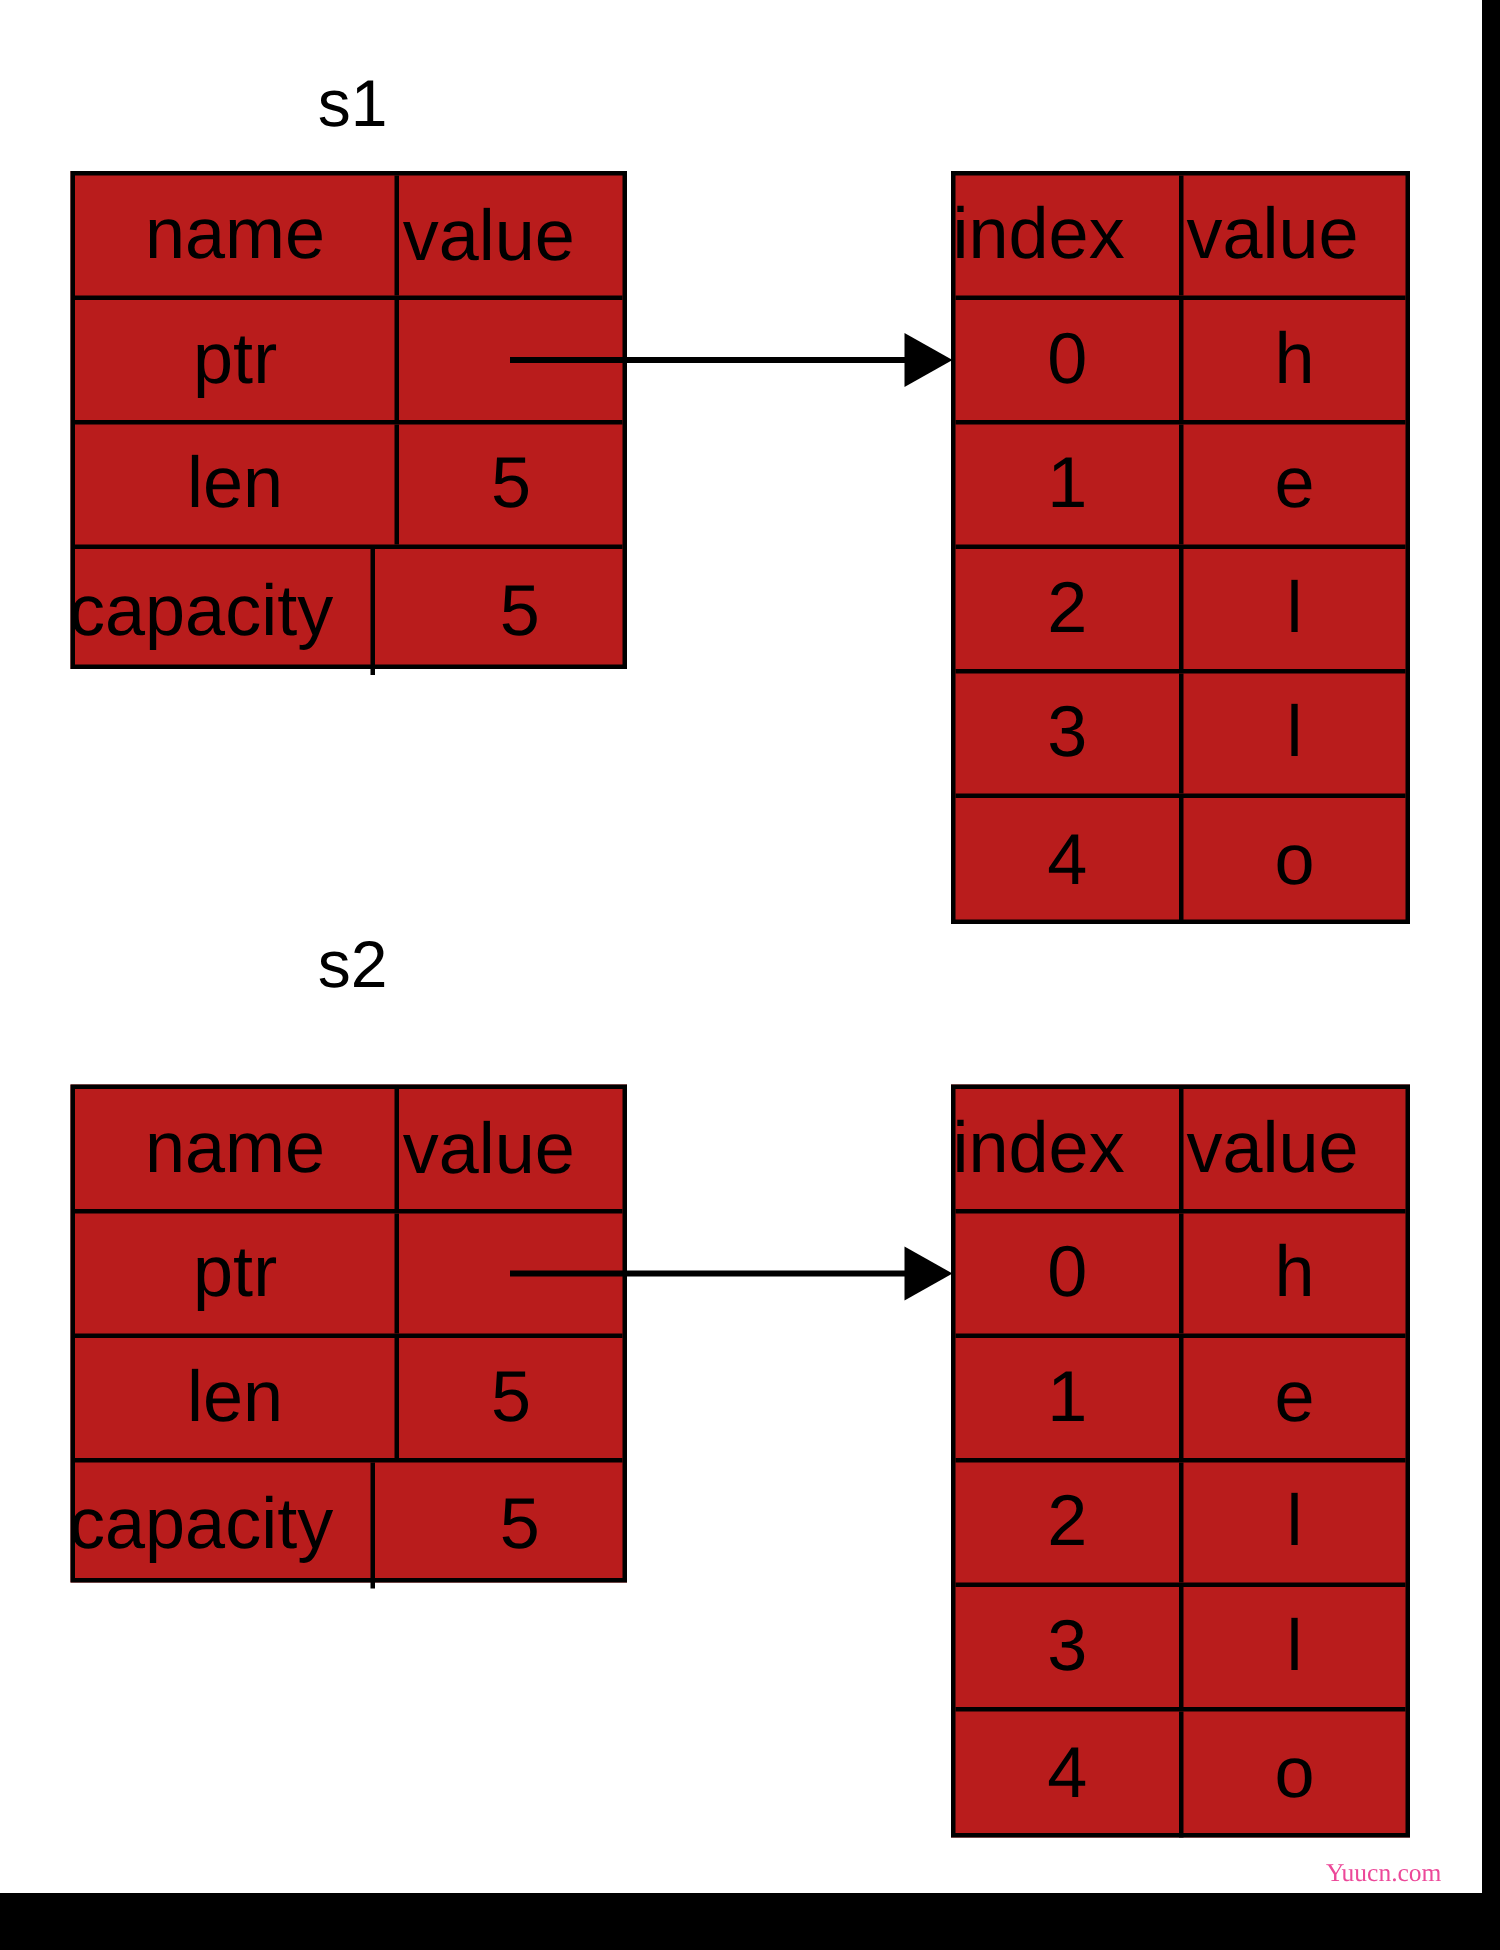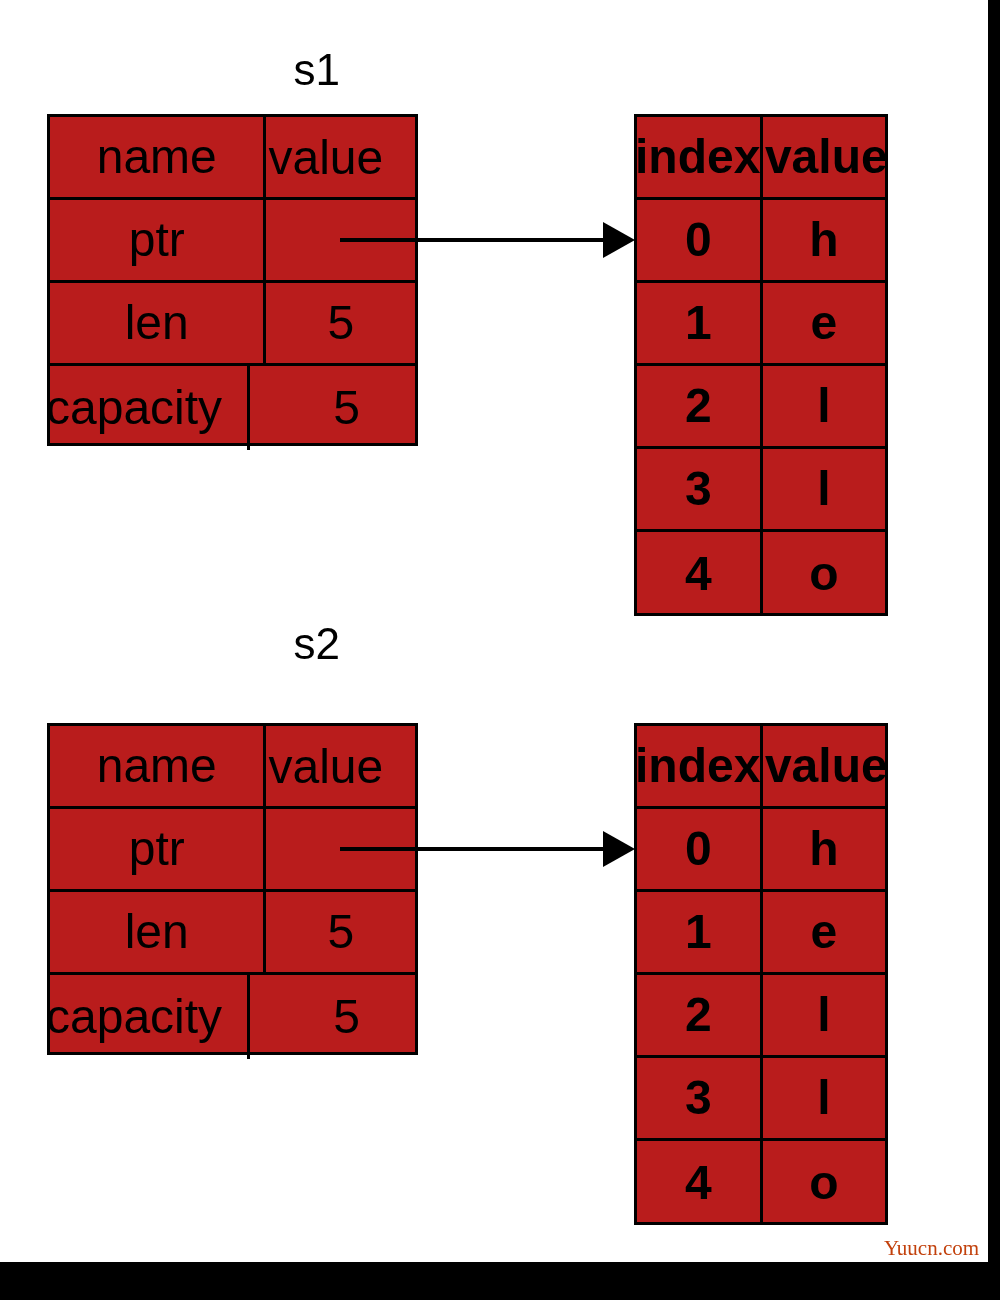--- a/index.html
+++ b/index.html
@@ -40,21 +40,21 @@
     height: 38px;
     background: #000000;
   }
 
   
   .group { position: absolute; left: 0; top: 0; width: 1000px; }
 
   
   .struct-title {
     position: absolute;
-    text-align: right;
+    text-align: center;
     font-size: 44px;
     line-height: 44px;
     letter-spacing: 0px;
     white-space: nowrap;
   }
 
   
   .tbl {
     position: absolute;
     border: 3px solid #000000;
@@ -85,21 +85,21 @@
   }
 
   
   .tbl-struct { width: 371px; }
   .tbl-struct .row { height: 83px; }
   .tbl-struct .row:last-child { height: 84px; gap: 28px; }
   .tbl-struct .left-col { width: 220px; }
   .tbl-struct .right-col { width: 151px; }
 
   
-  .tbl-array { width: 254px; font-weight: bold; }
+  .tbl-array { width: 306px; }
   .tbl-array .row { height: 83px; }
   .tbl-array .row:last-child { height: 84px; }
   .tbl-array .left-col { width: 155px; }
   .tbl-array .right-col { width: 151px; }
 
   
   .ovf {
     position: absolute;
     white-space: nowrap;
     font-size: 48px;
@@ -119,23 +119,23 @@
     height: 0;
     border-top: 18px solid transparent;
     border-bottom: 18px solid transparent;
     border-left: 32px solid #000000;
   }
 
   
   .watermark {
     position: absolute;
     font-family: "Liberation Serif", serif;
-    font-size: 21px;
+    font-size: 17px;
     line-height: 21px;
-    color: #c2410c;
+    color: #ec4899;
     white-space: nowrap;
   }
 </style>
 </head>
 <body>
 
 <div class="canvas">
 
   <div class="group">
 

